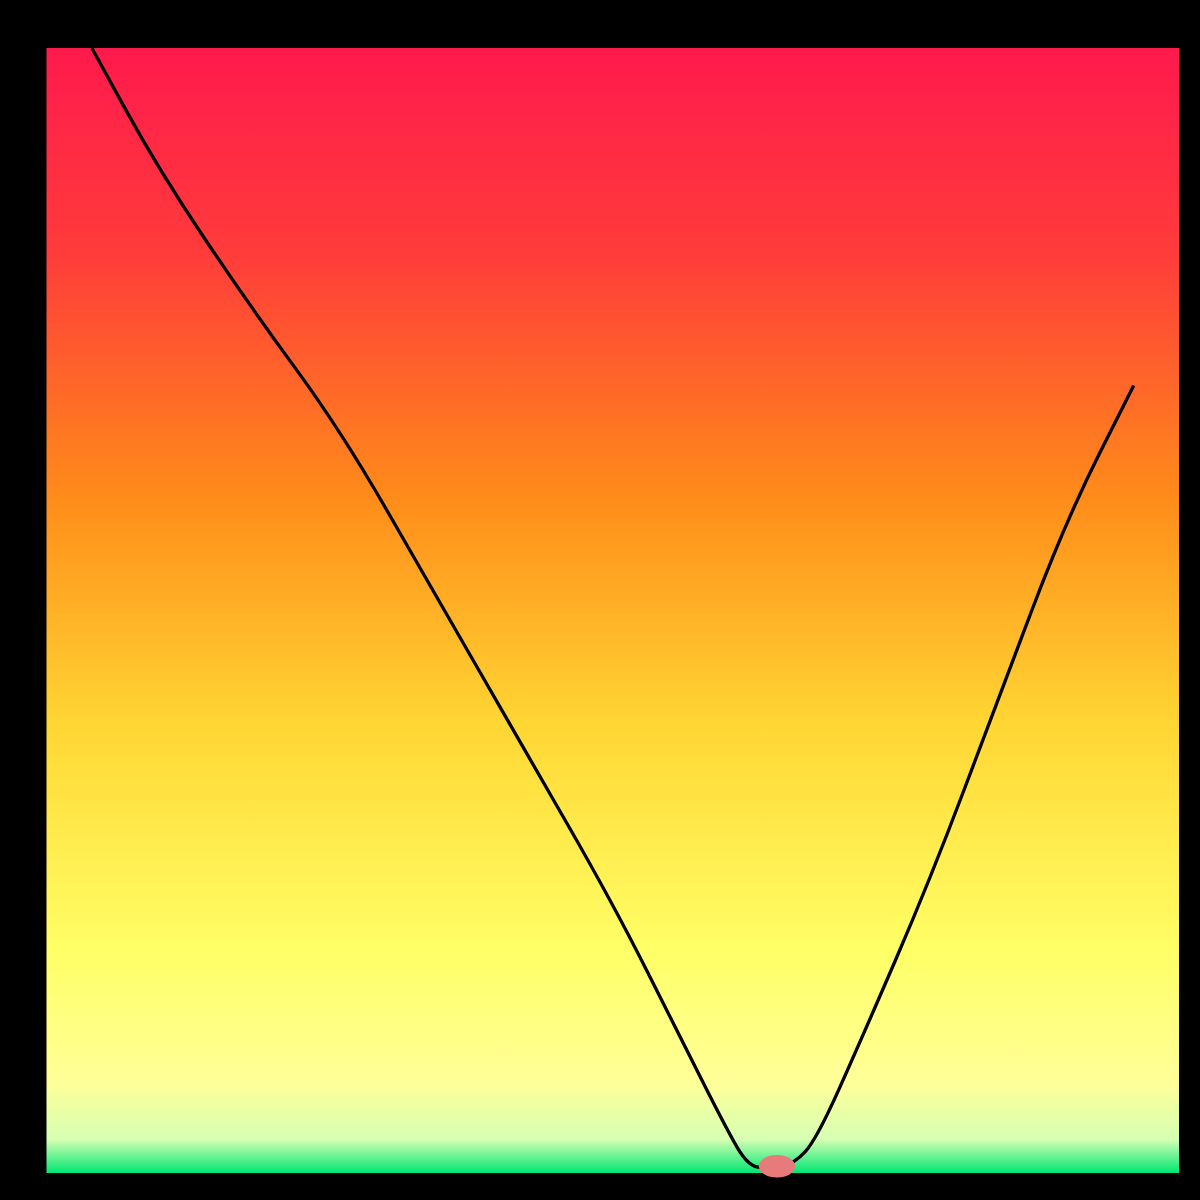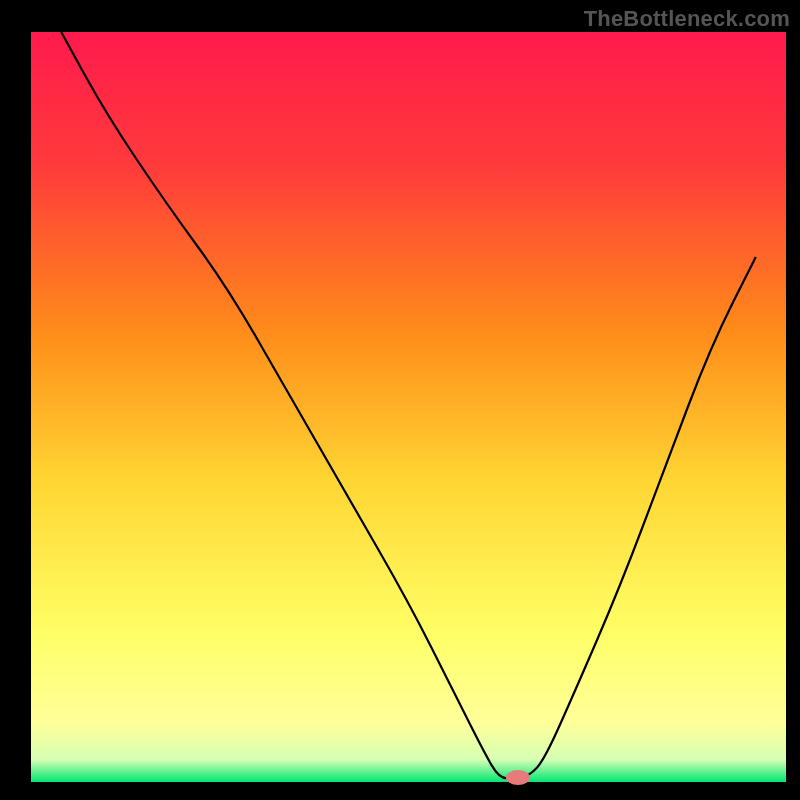--- a/index.html
+++ b/index.html
@@ -27,21 +27,20 @@
   svg {
     position: absolute;
     top: 0;
     left: 0;
   }
 </style>
 </head>
 <body>
 
 <div class="chart-container">
-  <div class="watermark">TheBottleneck.com</div>
   <svg id="chart-svg" width="800" height="800">
       <defs>
         <linearGradient id="bg-grad" x1="0" y1="0" x2="0" y2="1">
           <stop offset="0%" stop-color="#ff1a4d"></stop>
           <stop offset="18%" stop-color="#ff3b3b"></stop>
           <stop offset="40%" stop-color="#ff8c1a"></stop>
           <stop offset="60%" stop-color="#ffd633"></stop>
           <stop offset="80%" stop-color="#ffff66"></stop>
           <stop offset="92%" stop-color="#ffff99"></stop>
           <stop offset="97%" stop-color="#d6ffb3"></stop>

